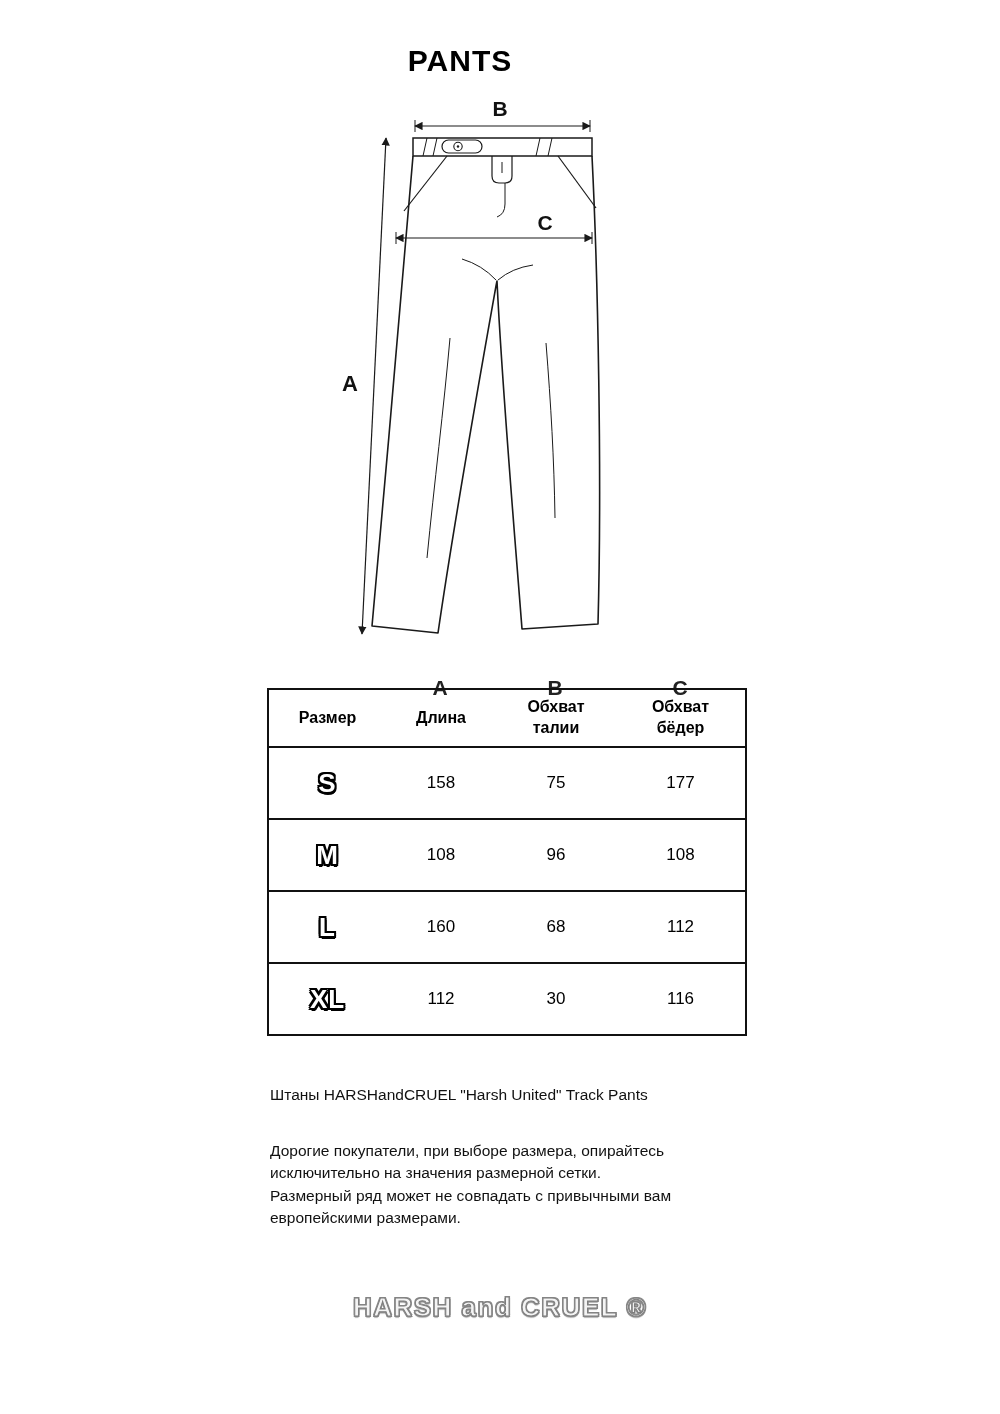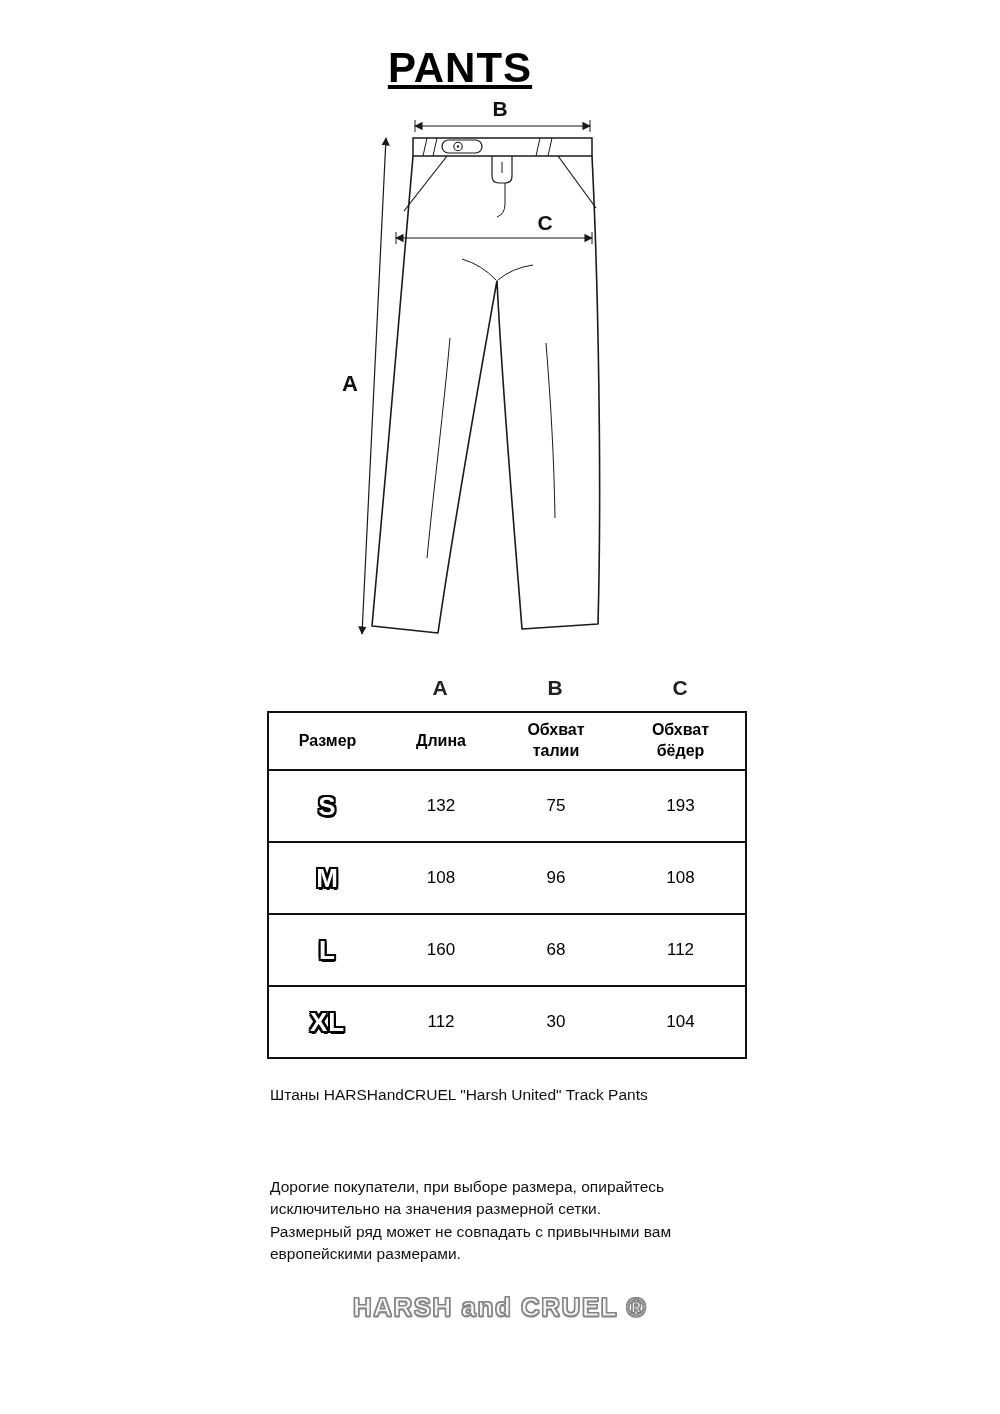--- a/index.html
+++ b/index.html
@@ -3,33 +3,33 @@
 <meta charset="utf-8">
 <style>
   * { margin:0; padding:0; box-sizing:border-box; }
   html, body { background:#ffffff; }
   body {
     width:1000px; height:1414px; position:relative; overflow:hidden;
     font-family:"Liberation Sans", sans-serif; color:#000;
   }
   .page-title {
     position:absolute; top:44px; left:0; width:920px;
-    text-align:center; font-size:42px; font-weight:800; letter-spacing:1px;text-decoration:underline;
+    text-align:center; font-size:30px; font-weight:800; letter-spacing:1px;
   }
   .diagram { position:absolute; left:330px; top:96px; width:340px; height:574px; }
   svg text { font-family:"Liberation Sans", sans-serif; fill:#111; }
 
   .col-letters { position:absolute; left:267px; top:676px; width:478px; display:flex; }
   .col-letters .spacer { width:118px; }
   .col-letters .letter { width:110px; text-align:center; font-size:21px; font-weight:700; color:#222; }
   .col-letters .letter:nth-child(3) { width:120px; }
   .col-letters .letter:nth-child(4) { width:130px; }
 
   table.size-table {
-    position:absolute; left:267px; top:711px; width:478px;
+    position:absolute; left:267px; top:688px; width:478px;
     border-collapse:collapse; border:2px solid #111; table-layout:fixed;
   }
   table.size-table tr + tr { border-top:2px solid #111; }
   table.size-table th {
     height:58px; font-size:16px; font-weight:700; text-align:center;
     vertical-align:middle; white-space:pre-line; line-height:1.3;
   }
   table.size-table td {
     height:72px; font-size:17px; text-align:center; vertical-align:middle;
   }
@@ -37,21 +37,21 @@
     font-size:26px; font-weight:800; color:#fff; letter-spacing:1px;
     text-shadow:
       -2px -2px 0 #000, 2px -2px 0 #000, -2px 2px 0 #000, 2px 2px 0 #000,
       0 -2px 0 #000, 0 2px 0 #000, -2px 0 0 #000, 2px 0 0 #000, 1px 3px 0 #000;
   }
   .table-caption {
     position:absolute; left:270px; top:1086px; width:560px; font-size:15.5px; color:#111;
   }
   .note {
     position:absolute; left:270px; top:1140px; width:520px;
-    font-size:15.5px; line-height:1.45; white-space:pre-line; color:#111;margin-top:36px;
+    font-size:15.5px; line-height:1.45; white-space:pre-line; color:#111;
   }
   .brand {
     position:absolute; top:1292px; left:0; width:1000px; text-align:center;
     font-size:26px; font-weight:700; letter-spacing:1.5px; color:#f4f4f4;
     -webkit-text-stroke:1px #7d7d7d;
     text-shadow:
       -1px -1px 0 #8c8c8c, 1px -1px 0 #8c8c8c,
       -1px 1px 0 #8c8c8c, 1px 1px 0 #8c8c8c, 0 2px 1px #b5b5b5;
   }
 </style>
@@ -142,41 +142,41 @@
       <tr>
         <th>Размер</th>
         <th>Длина</th>
         <th>Обхват
 талии</th>
         <th>Обхват
 бёдер</th>
       </tr>
       <tr>
         <td><span class="size-glyph">S</span></td>
-        <td>132</td>
+        <td>158</td>
         <td>75</td>
-        <td>193</td>
+        <td>177</td>
       </tr>
       <tr>
         <td><span class="size-glyph">M</span></td>
         <td>108</td>
         <td>96</td>
         <td>108</td>
       </tr>
       <tr>
         <td><span class="size-glyph">L</span></td>
         <td>160</td>
         <td>68</td>
         <td>112</td>
       </tr>
       <tr>
         <td><span class="size-glyph">XL</span></td>
         <td>112</td>
         <td>30</td>
-        <td>104</td>
+        <td>116</td>
       </tr>
     </tbody>
   </table>
 
   <div class="table-caption">Штаны HARSHandCRUEL "Harsh United" Track Pants</div>
 
   <p class="note">Дорогие покупатели, при выборе размера, опирайтесь
 исключительно на значения размерной сетки.
 Размерный ряд может не совпадать с привычными вам
 европейскими размерами.</p>

